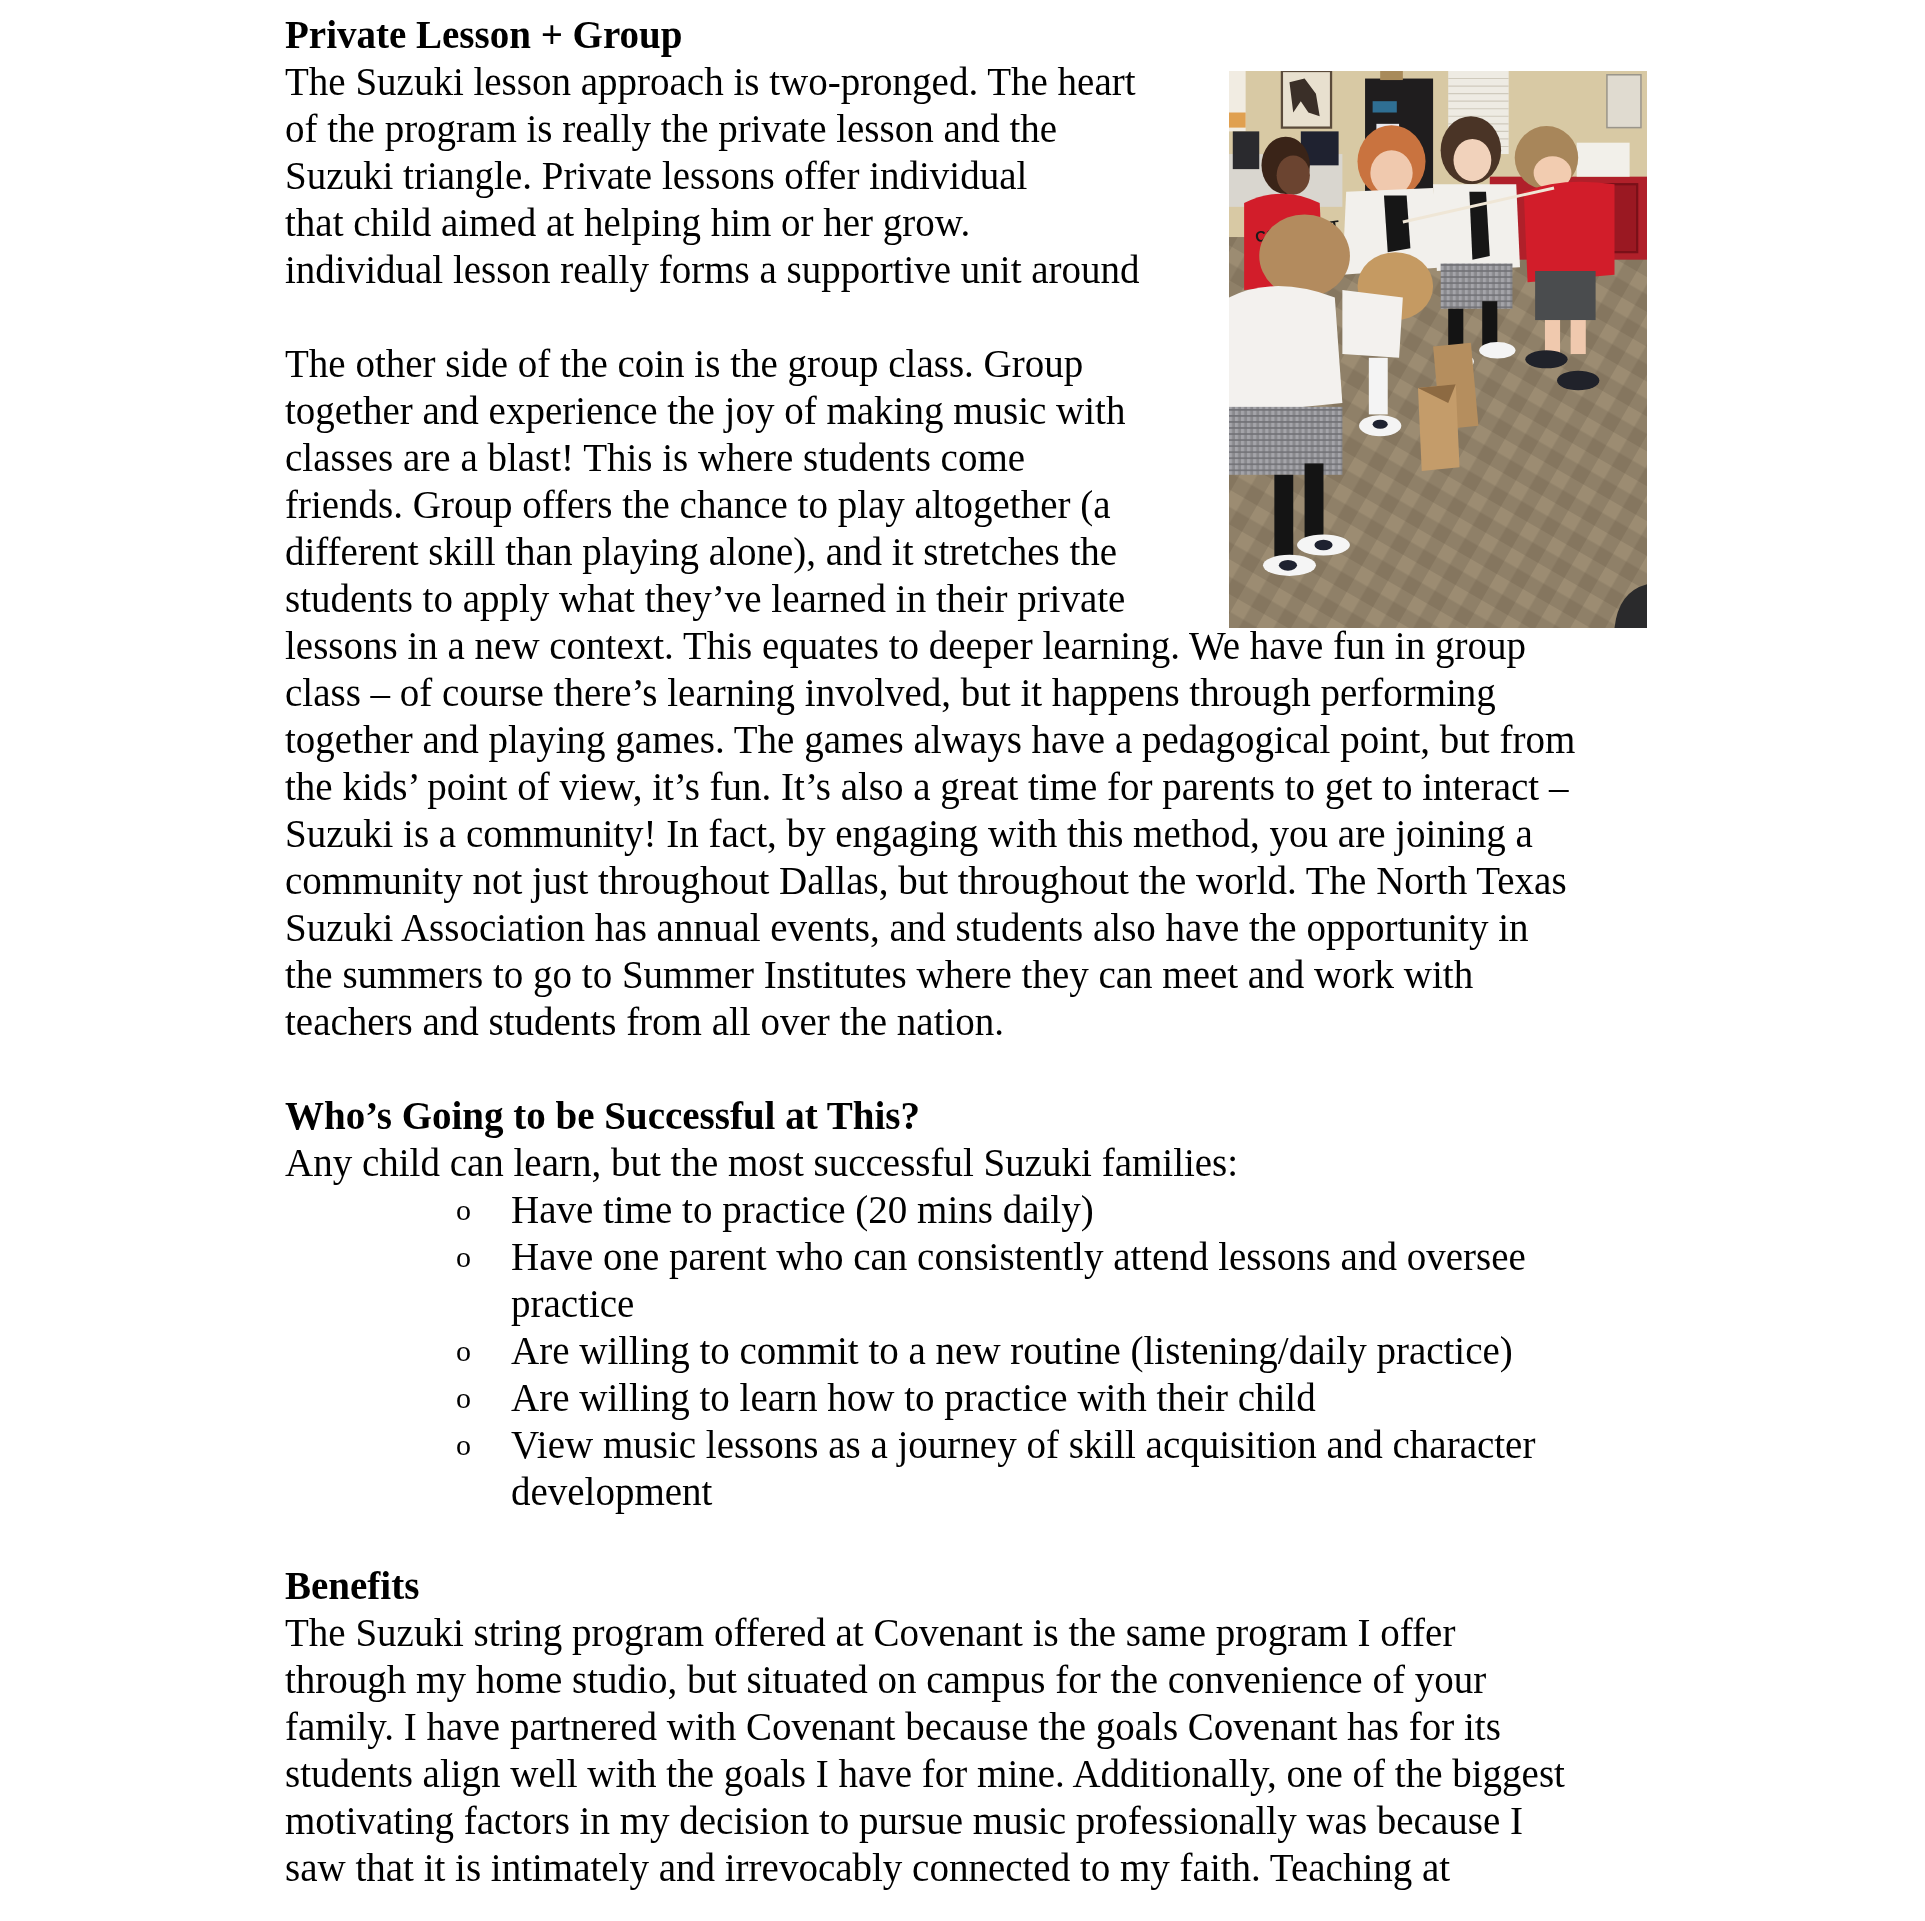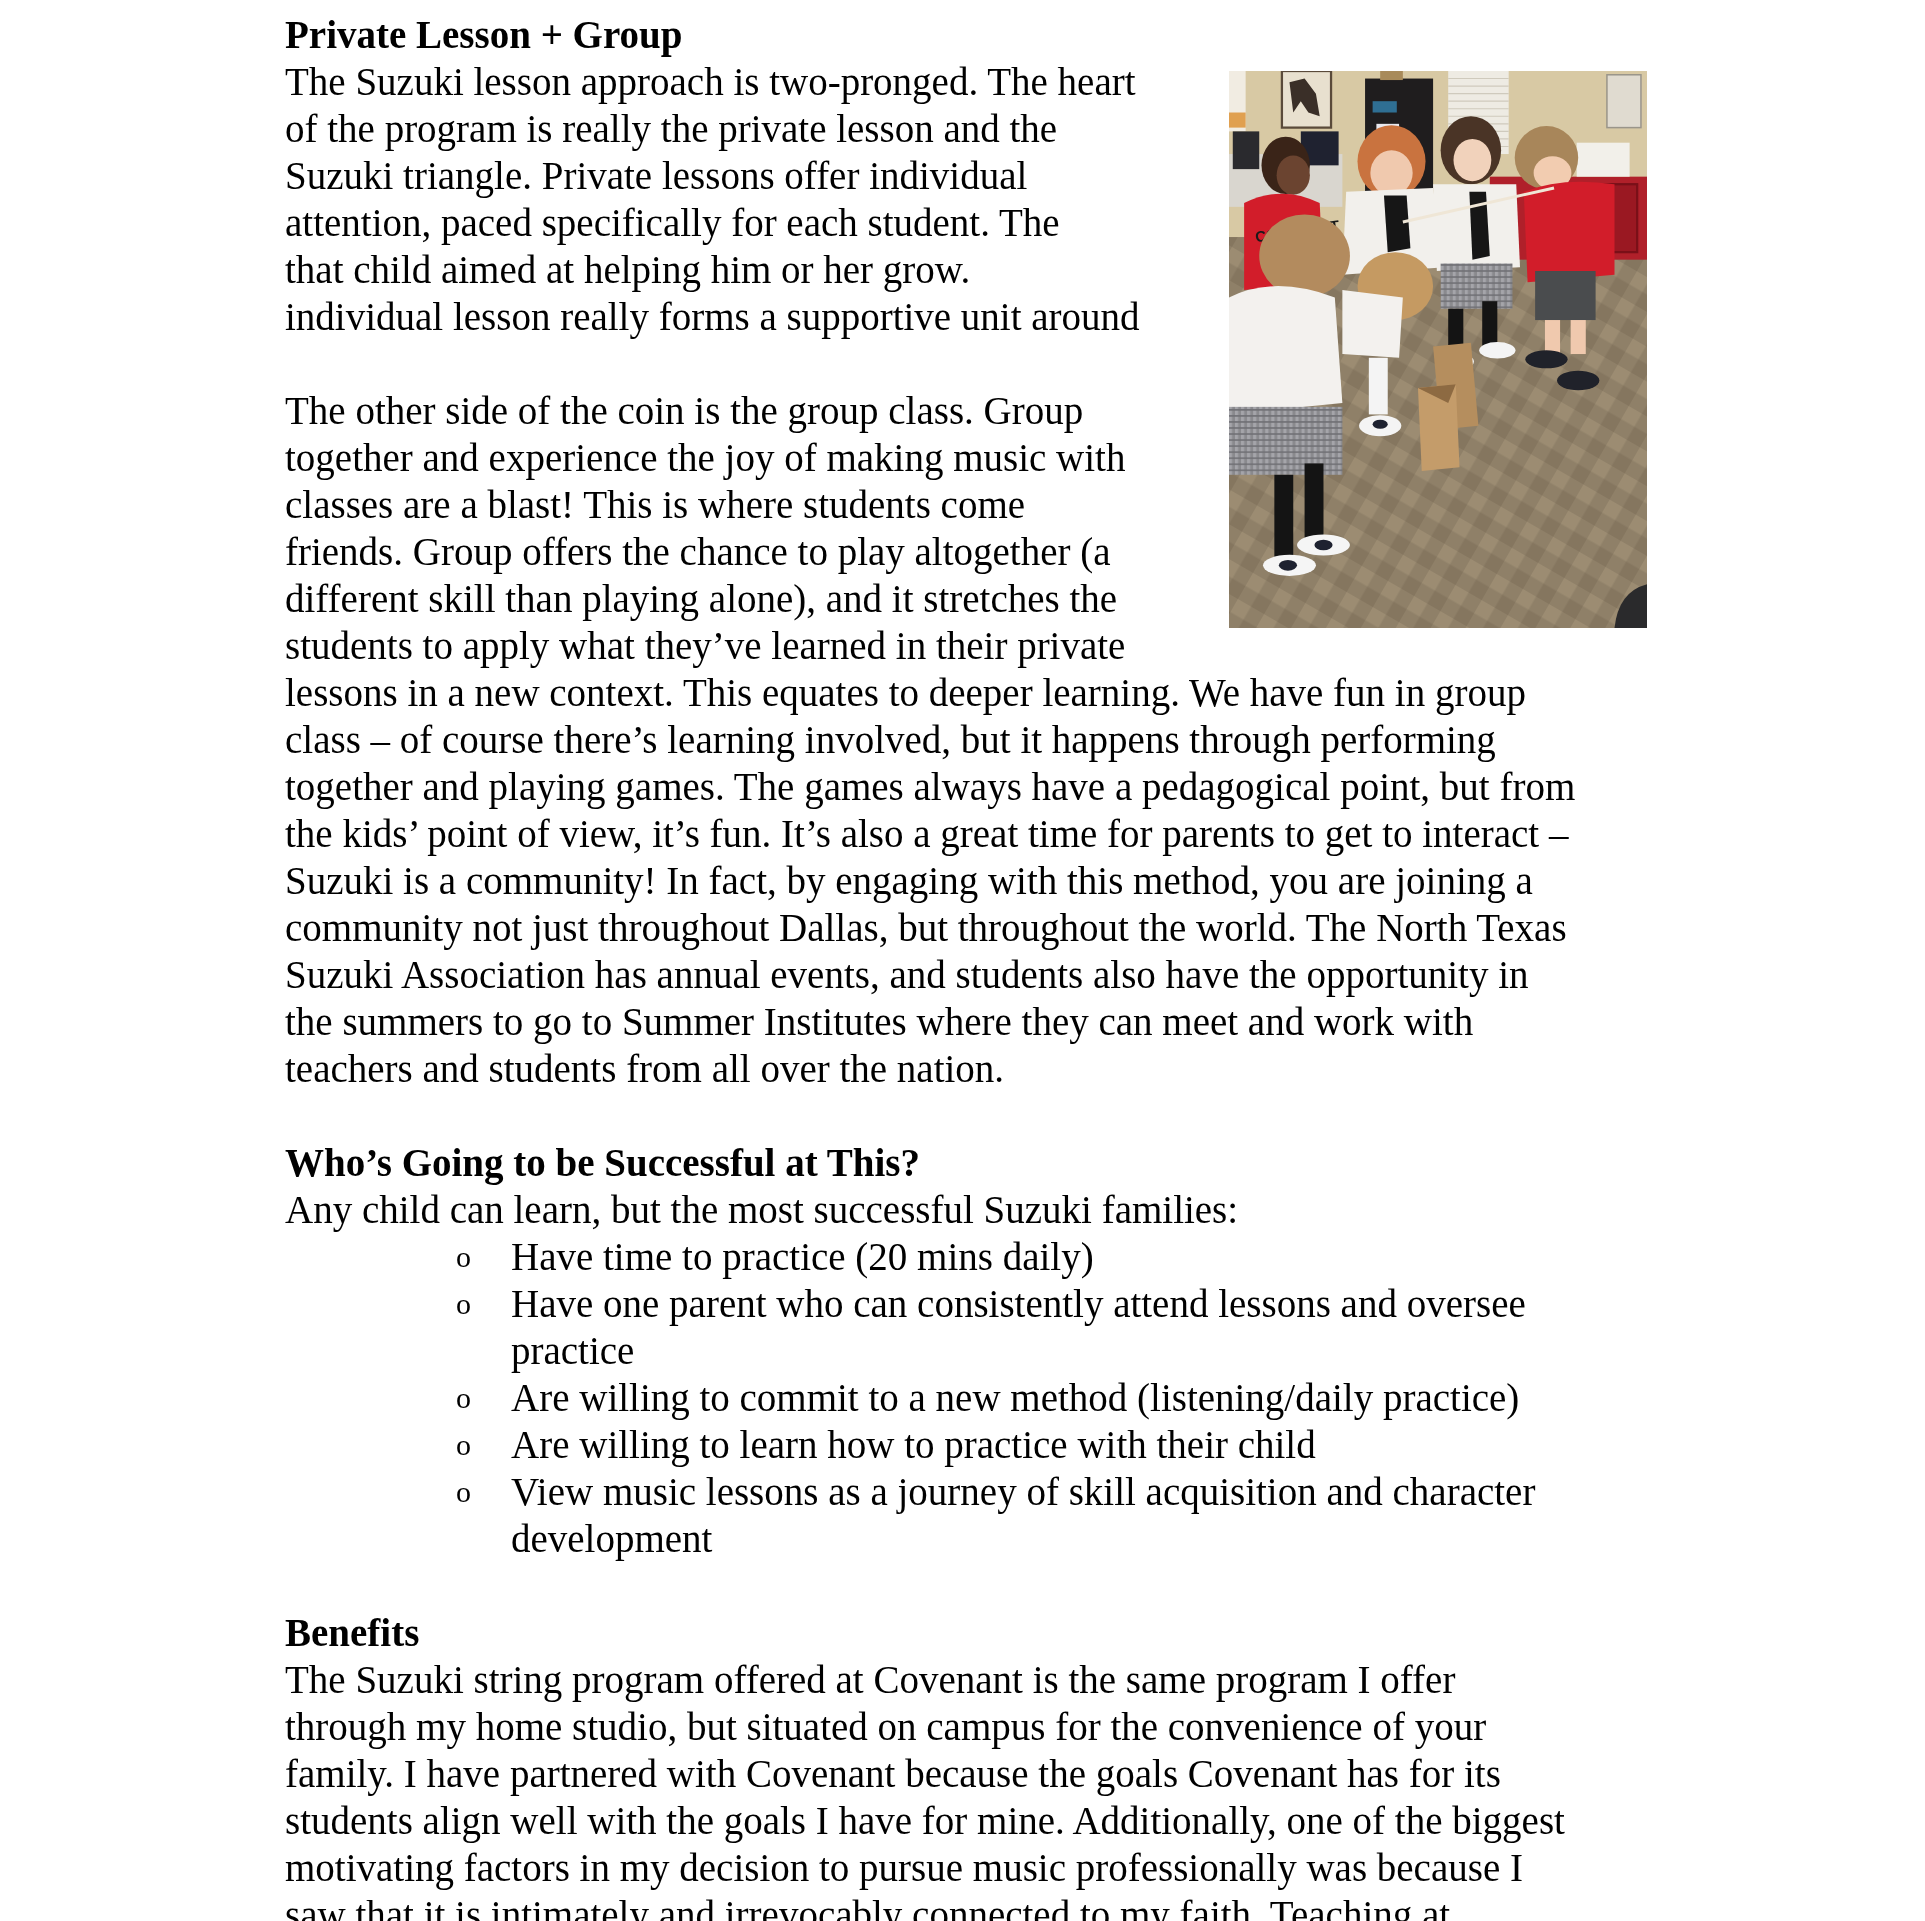--- a/index.html
+++ b/index.html
@@ -85,21 +85,20 @@
 <div class="page">
 
   <div class="doc">
 
     <div class="line heading first-offset">Private Lesson + Group</div>
 
     <div>
       <div class="line">The Suzuki lesson approach is two-pronged. The heart</div>
       <div class="line">of the program is really the private lesson and the</div>
       <div class="line">Suzuki triangle. Private lessons offer individual</div>
-      <div class="line">attention, paced specifically for each student. The</div>
       <div class="line">that child aimed at helping him or her grow.</div>
       <div class="line">individual lesson really forms a supportive unit around</div>
     </div>
 
     <div class="blank"></div>
 
     <div>
       <div class="line">The other side of the coin is the group class. Group</div>
       <div class="line">together and experience the joy of making music with</div>
       <div class="line">classes are a blast! This is where students come</div>
@@ -129,21 +128,21 @@
       </div>
       <div class="list-item-line">
         <span class="bullet">o</span>
         <span class="list-text">Have one parent who can consistently attend lessons and oversee</span>
       </div>
       <div class="list-item-line">
         <span class="list-text">practice</span>
       </div>
       <div class="list-item-line">
         <span class="bullet">o</span>
-        <span class="list-text">Are willing to commit to a new method (listening/daily practice)</span>
+        <span class="list-text">Are willing to commit to a new routine (listening/daily practice)</span>
       </div>
       <div class="list-item-line">
         <span class="bullet">o</span>
         <span class="list-text">Are willing to learn how to practice with their child</span>
       </div>
       <div class="list-item-line">
         <span class="bullet">o</span>
         <span class="list-text">View music lessons as a journey of skill acquisition and character</span>
       </div>
       <div class="list-item-line">

